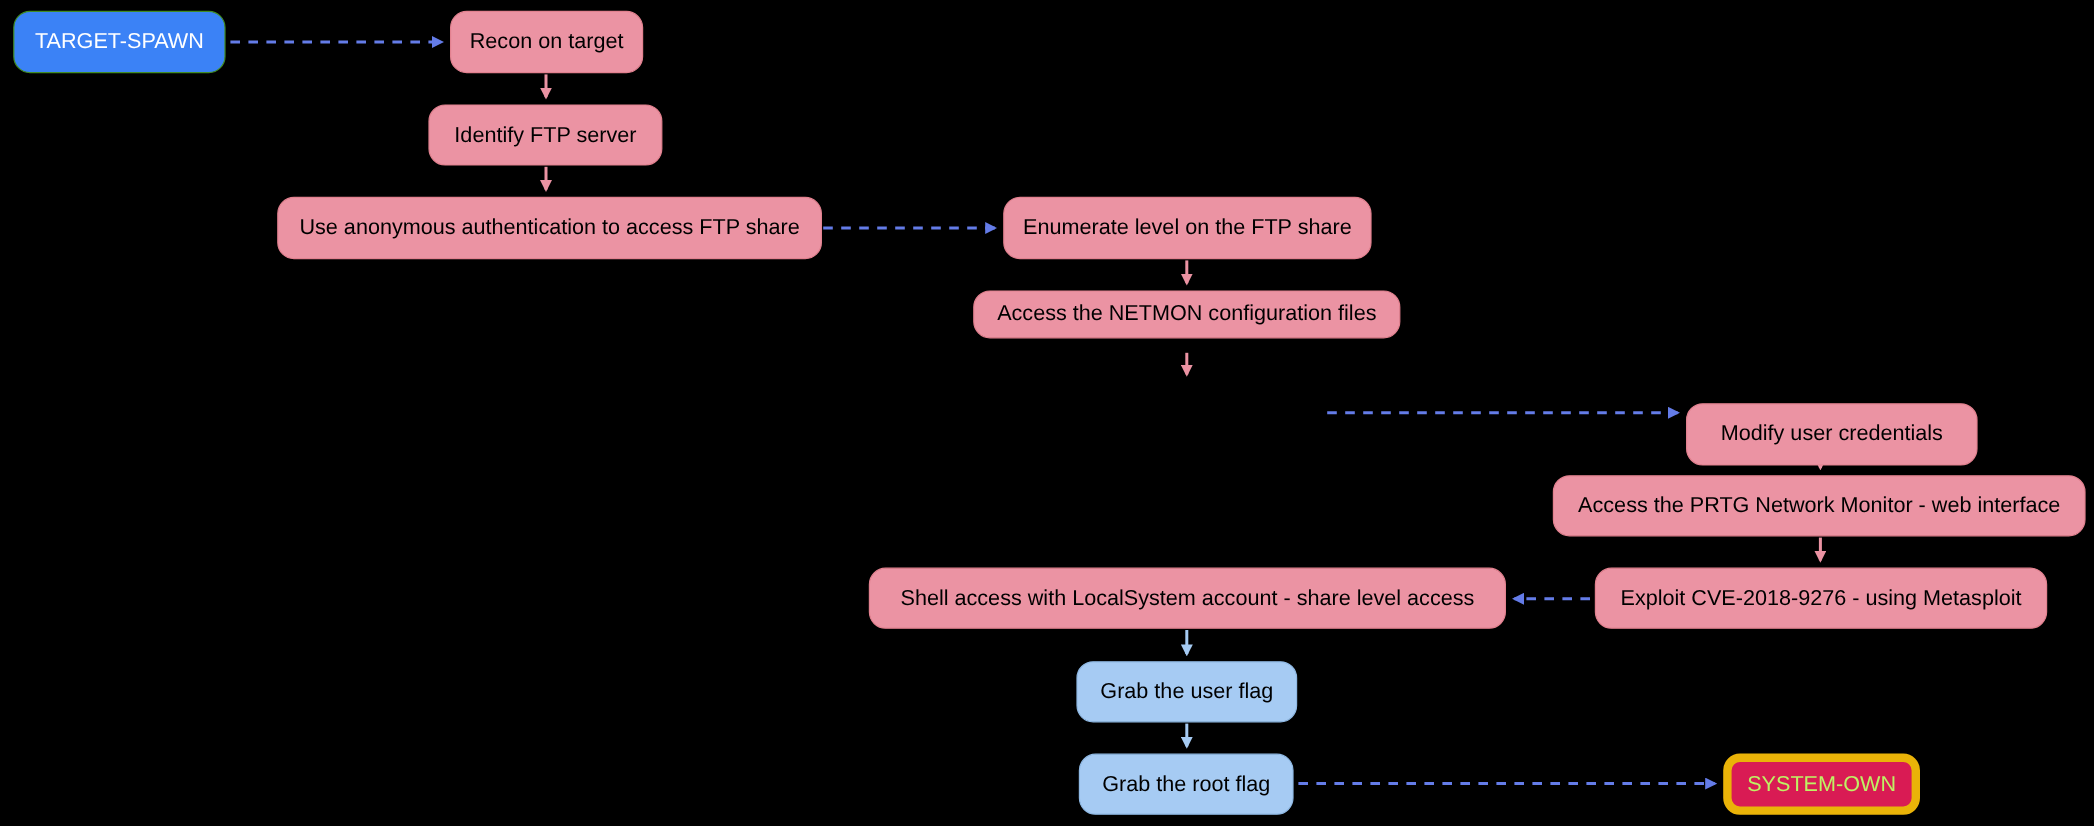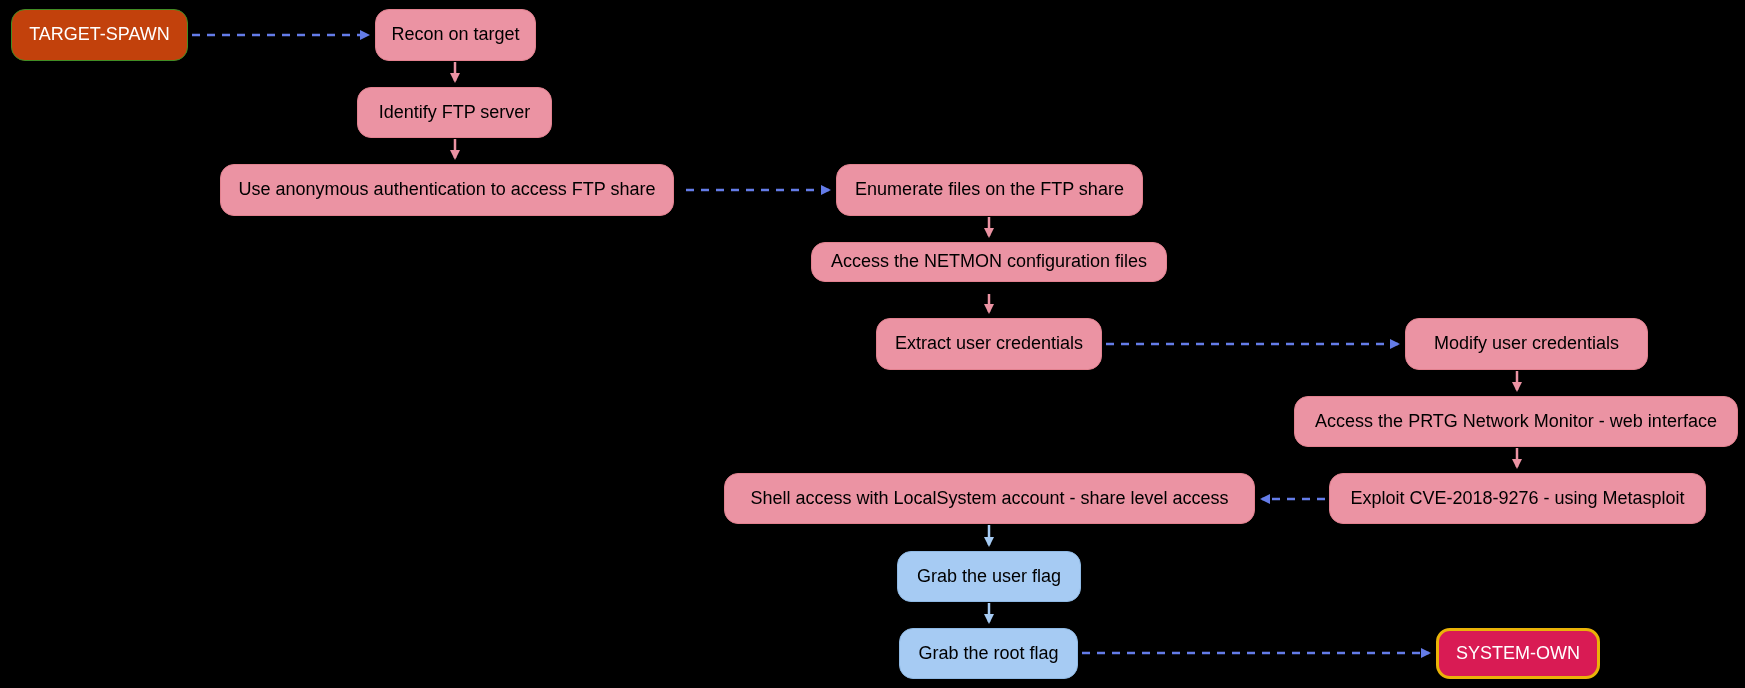--- a/index.html
+++ b/index.html
@@ -30,22 +30,22 @@
     border-radius: 14px;
     font-size: 18px;
     line-height: 1.1;
     text-align: center;
     box-sizing: border-box;
     white-space: nowrap;
   }
   .node .lbl { padding: 0 10px; }
   .node.step  { background: #EB93A3; color: #000000; border: 1px solid #E2818F; text-align: right; }
   .node.flag  { background: #A6CBF3; color: #000000; border: 1px solid #8FB9E4; text-align: right; }
-  .node.start { background: #c2410c; color: #FFFFFF; border: 1px solid #418C24; }
-  .node.end   { background: #D91B54; color: #ffffff; border: 3px solid #eab308; }
+  .node.start { background: #3b82f6; color: #FFFFFF; border: 1px solid #418C24; }
+  .node.end   { background: #D91B54; color: #bef264; border: 7px solid #eab308; }
   .edge-dashed { stroke: #647CE8; stroke-width: 2.5; stroke-dasharray: 8 7; }
   .edge-pink   { stroke: #EB93A3; stroke-width: 2.5; }
   .edge-blue   { stroke: #A6CBF3; stroke-width: 2.5; }
 </style>
 </head>
 <body>
 
 <div class="canvas">
 
   <svg class="edges" xmlns="http://www.w3.org/2000/svg">
@@ -81,37 +81,34 @@
   </div>
 
   <div class="node step" style="left:375px;top:9px;width:161px;height:52px">
     <span class="lbl">Recon on target</span>
   </div>
 
   <div class="node step" style="left:357px;top:87px;width:195px;height:51px">
     <span class="lbl">Identify FTP server</span>
   </div>
 
-  <div class="node step" style="left:220px;top:164px;width:454px;height:52px">
+  <div class="node step" style="left:231px;top:164px;width:454px;height:52px">
     <span class="lbl">Use anonymous authentication to access FTP share</span>
   </div>
 
   <div class="node step" style="left:836px;top:164px;width:307px;height:52px">
-    <span class="lbl">Enumerate files on the FTP share</span>
+    <span class="lbl">Enumerate level on the FTP share</span>
   </div>
 
   <div class="node step" style="left:811px;top:242px;width:356px;height:40px">
     <span class="lbl">Access the NETMON configuration files</span>
   </div>
 
-  <div class="node step" style="left:876px;top:318px;width:226px;height:52px">
-    <span class="lbl">Extract user credentials</span>
-  </div>
 
-  <div class="node step" style="left:1405px;top:318px;width:243px;height:52px">
+  <div class="node step" style="left:1405px;top:336px;width:243px;height:52px">
     <span class="lbl">Modify user credentials</span>
   </div>
 
   <div class="node step" style="left:1294px;top:396px;width:444px;height:51px">
     <span class="lbl">Access the PRTG Network Monitor - web interface</span>
   </div>
 
   <div class="node step" style="left:1329px;top:473px;width:377px;height:51px">
     <span class="lbl">Exploit CVE-2018-9276 - using Metasploit</span>
   </div>

